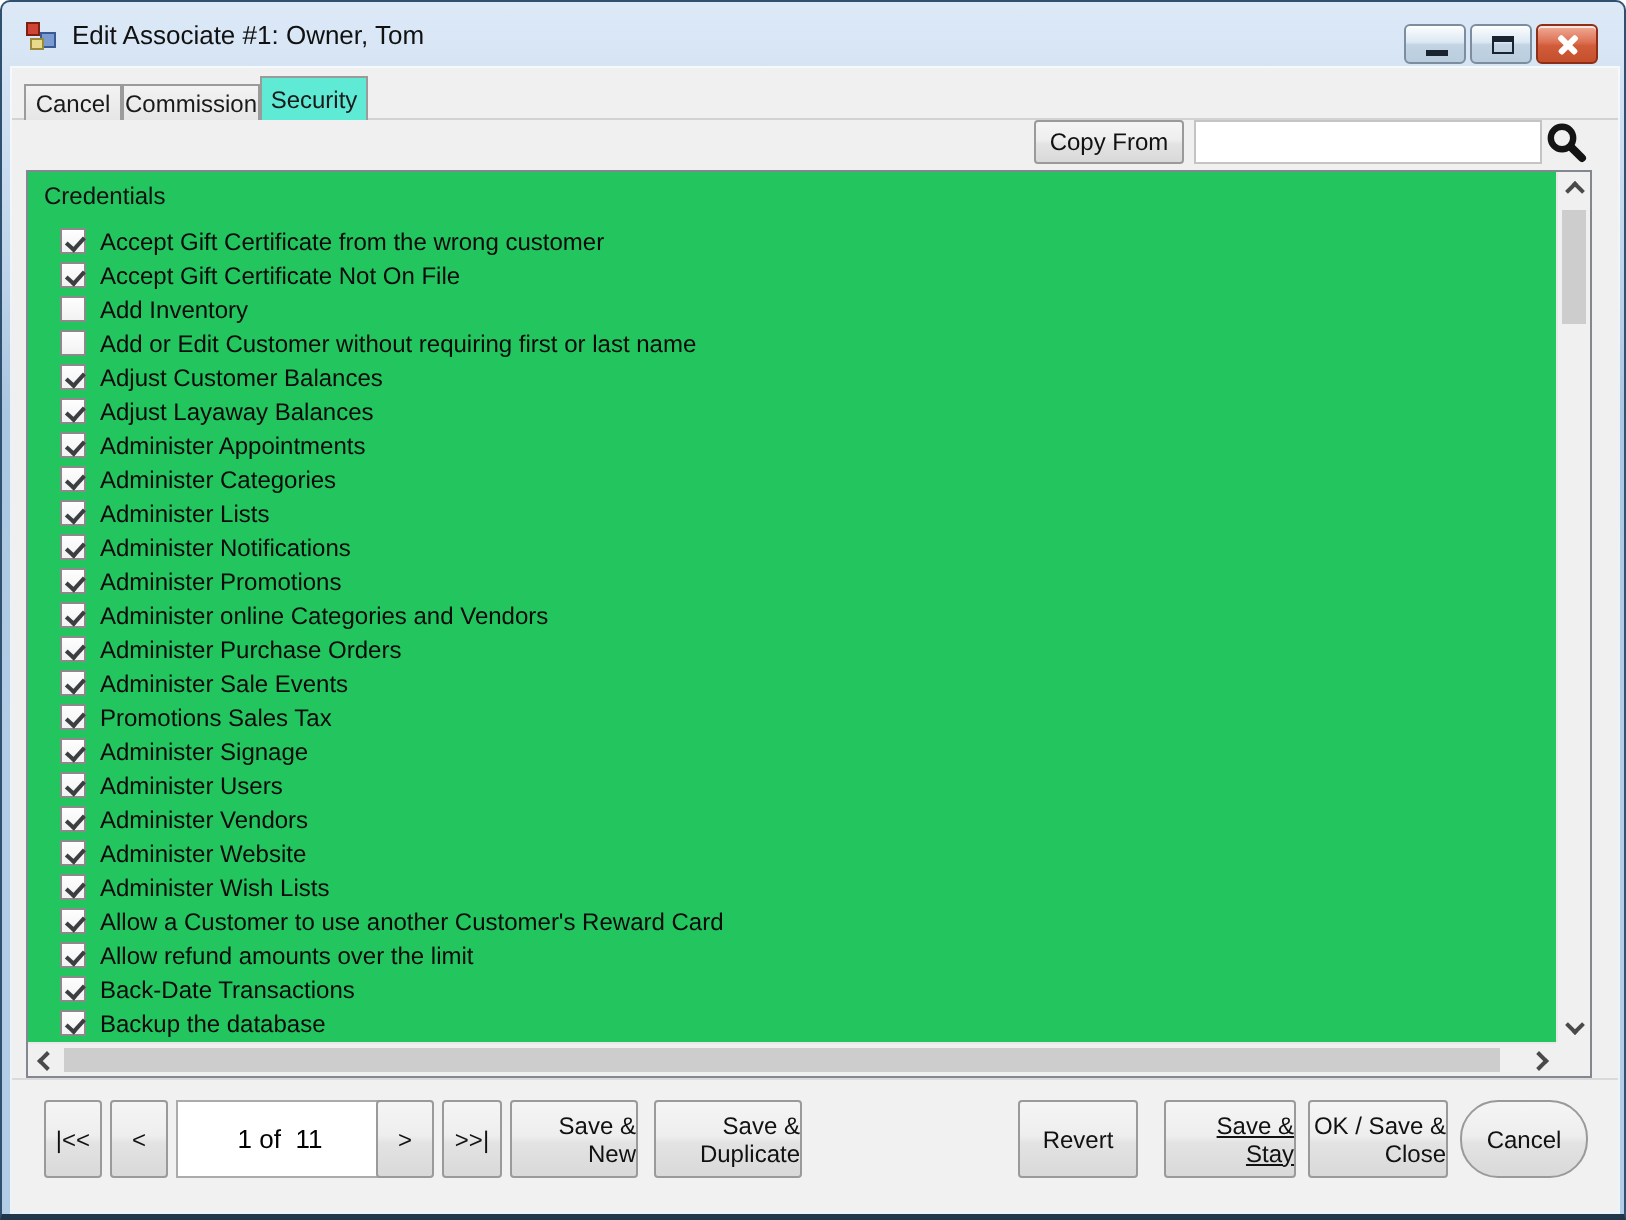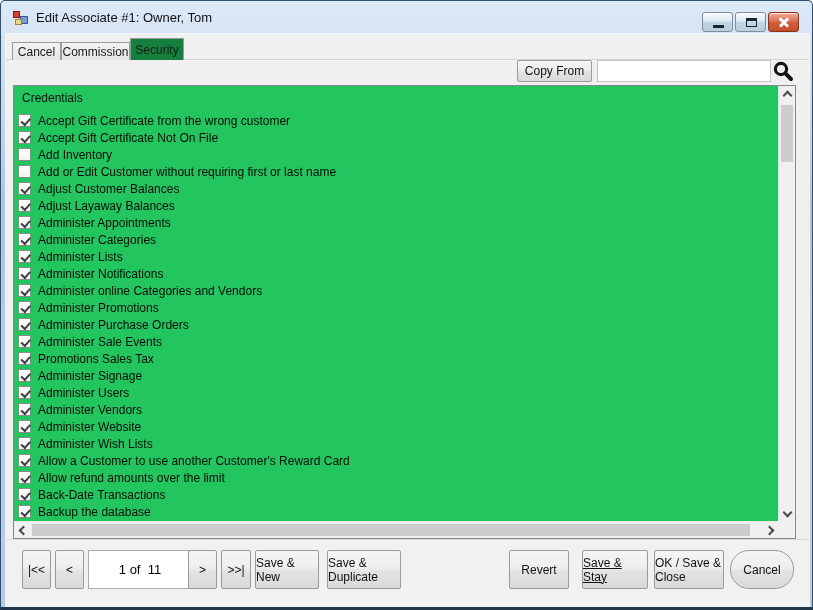--- a/index.html
+++ b/index.html
@@ -39,39 +39,39 @@
   .client{ position:absolute; left:5px; top:33px; width:803px; height:572px;
     background:#f0f0f0; box-shadow:0 0 0 1px rgba(255,255,255,.75); }
 
   
   .tabline{ position:absolute; left:0; top:25px; right:0; height:1px; background:#d2d2d2; }
   .tab{ position:absolute; top:8px; height:18px; font-size:12px; color:#1a1a1a;
     display:flex; align-items:center; justify-content:center;
     background:linear-gradient(180deg,#f3f3f3,#e6e6e6); border:1px solid #9b9b9b; border-bottom:none; }
   .tab.general{ left:6px; width:49px; }
   .tab.commission{ left:55px; width:69px; }
-  .tab.active{ top:4px; height:22px; background:#15803d; z-index:3; }
+  .tab.active{ top:4px; height:22px; background:#5eead4; z-index:3; }
   .tab.security{ left:124px; width:54px; }
 
   
   .btn{ border:1px solid #9a9a9a; border-radius:2px; color:#111; font-size:12px; line-height:14px;
-    display:flex; align-items:center; justify-content:center; text-align:left;
+    display:flex; align-items:center; justify-content:center; text-align:right;
     background:linear-gradient(180deg,#f5f5f5,#eeeeee 45%,#e3e3e3 55%,#d9d9d9); }
   .copy-from{ position:absolute; left:511px; top:26px; width:75px; height:22px; }
   .search-input{ position:absolute; left:591px; top:26px; width:174px; height:22px;
     border:1px solid #c4c4c4; background:#fff; font-size:12px; padding:0 4px; outline:none; }
   .magnifier{ position:absolute; left:766px; top:26px; width:22px; height:22px; }
 
   
   .listbox{ position:absolute; left:7px; top:51px; width:783px; height:454px;
     background:#fff; border:1px solid #828790; }
   .list-inner{ position:absolute; left:0; top:0; right:17px; bottom:17px; overflow:hidden; background:#22c55e; }
   .cred-header{ position:absolute; left:8px; top:5px; font-size:12px; color:#111; }
   .rows{ position:absolute; left:0; top:26px; right:0; }
-  .cred-row{ height:17px; display:flex; align-items:center; padding-left:4px; }
+  .cred-row{ height:17px; display:flex; align-items:center; padding-left:16px; }
   .checkbox{ width:13px; height:13px; border:1px solid #8a8a8a; background:linear-gradient(180deg,#fefefe,#f2f2f2); position:relative; flex:0 0 auto; }
   .checkbox.checked::after{ content:""; position:absolute; left:2px; top:2.5px; width:7px; height:3.5px;
     border-left:2px solid #3b3f42; border-bottom:2px solid #3b3f42; transform:rotate(-48deg); }
   .cred-label{ margin-left:7px; font-size:12px; color:#0b0b0b; white-space:nowrap; }
 
   
   .vscroll{ position:absolute; right:0; top:0; width:17px; bottom:17px; background:#f0f0f0; border-left:1px solid #e8e8e8; }
   .vthumb{ position:absolute; left:2px; right:2px; top:19px; height:57px; background:#cdcdcd; }
   .hscroll{ position:absolute; left:0; bottom:0; right:17px; height:17px; background:#f0f0f0; border-top:1px solid #e8e8e8; }
   .hthumb{ position:absolute; top:2px; bottom:2px; left:18px; width:718px; background:#cdcdcd; }
@@ -185,25 +185,25 @@
             <div class="cred-row">
     <span class="checkbox checked"></span>
     <span class="cred-label">Administer Lists</span>
   </div>
             <div class="cred-row">
     <span class="checkbox checked"></span>
     <span class="cred-label">Administer Notifications</span>
   </div>
             <div class="cred-row">
     <span class="checkbox checked"></span>
+    <span class="cred-label">Administer Promotions</span>
+  </div>
+            <div class="cred-row">
+    <span class="checkbox checked"></span>
     <span class="cred-label">Administer online Categories and Vendors</span>
-  </div>
-            <div class="cred-row">
-    <span class="checkbox checked"></span>
-    <span class="cred-label">Administer Promotions</span>
   </div>
             <div class="cred-row">
     <span class="checkbox checked"></span>
     <span class="cred-label">Administer Purchase Orders</span>
   </div>
             <div class="cred-row">
     <span class="checkbox checked"></span>
     <span class="cred-label">Administer Sale Events</span>
   </div>
             <div class="cred-row">

